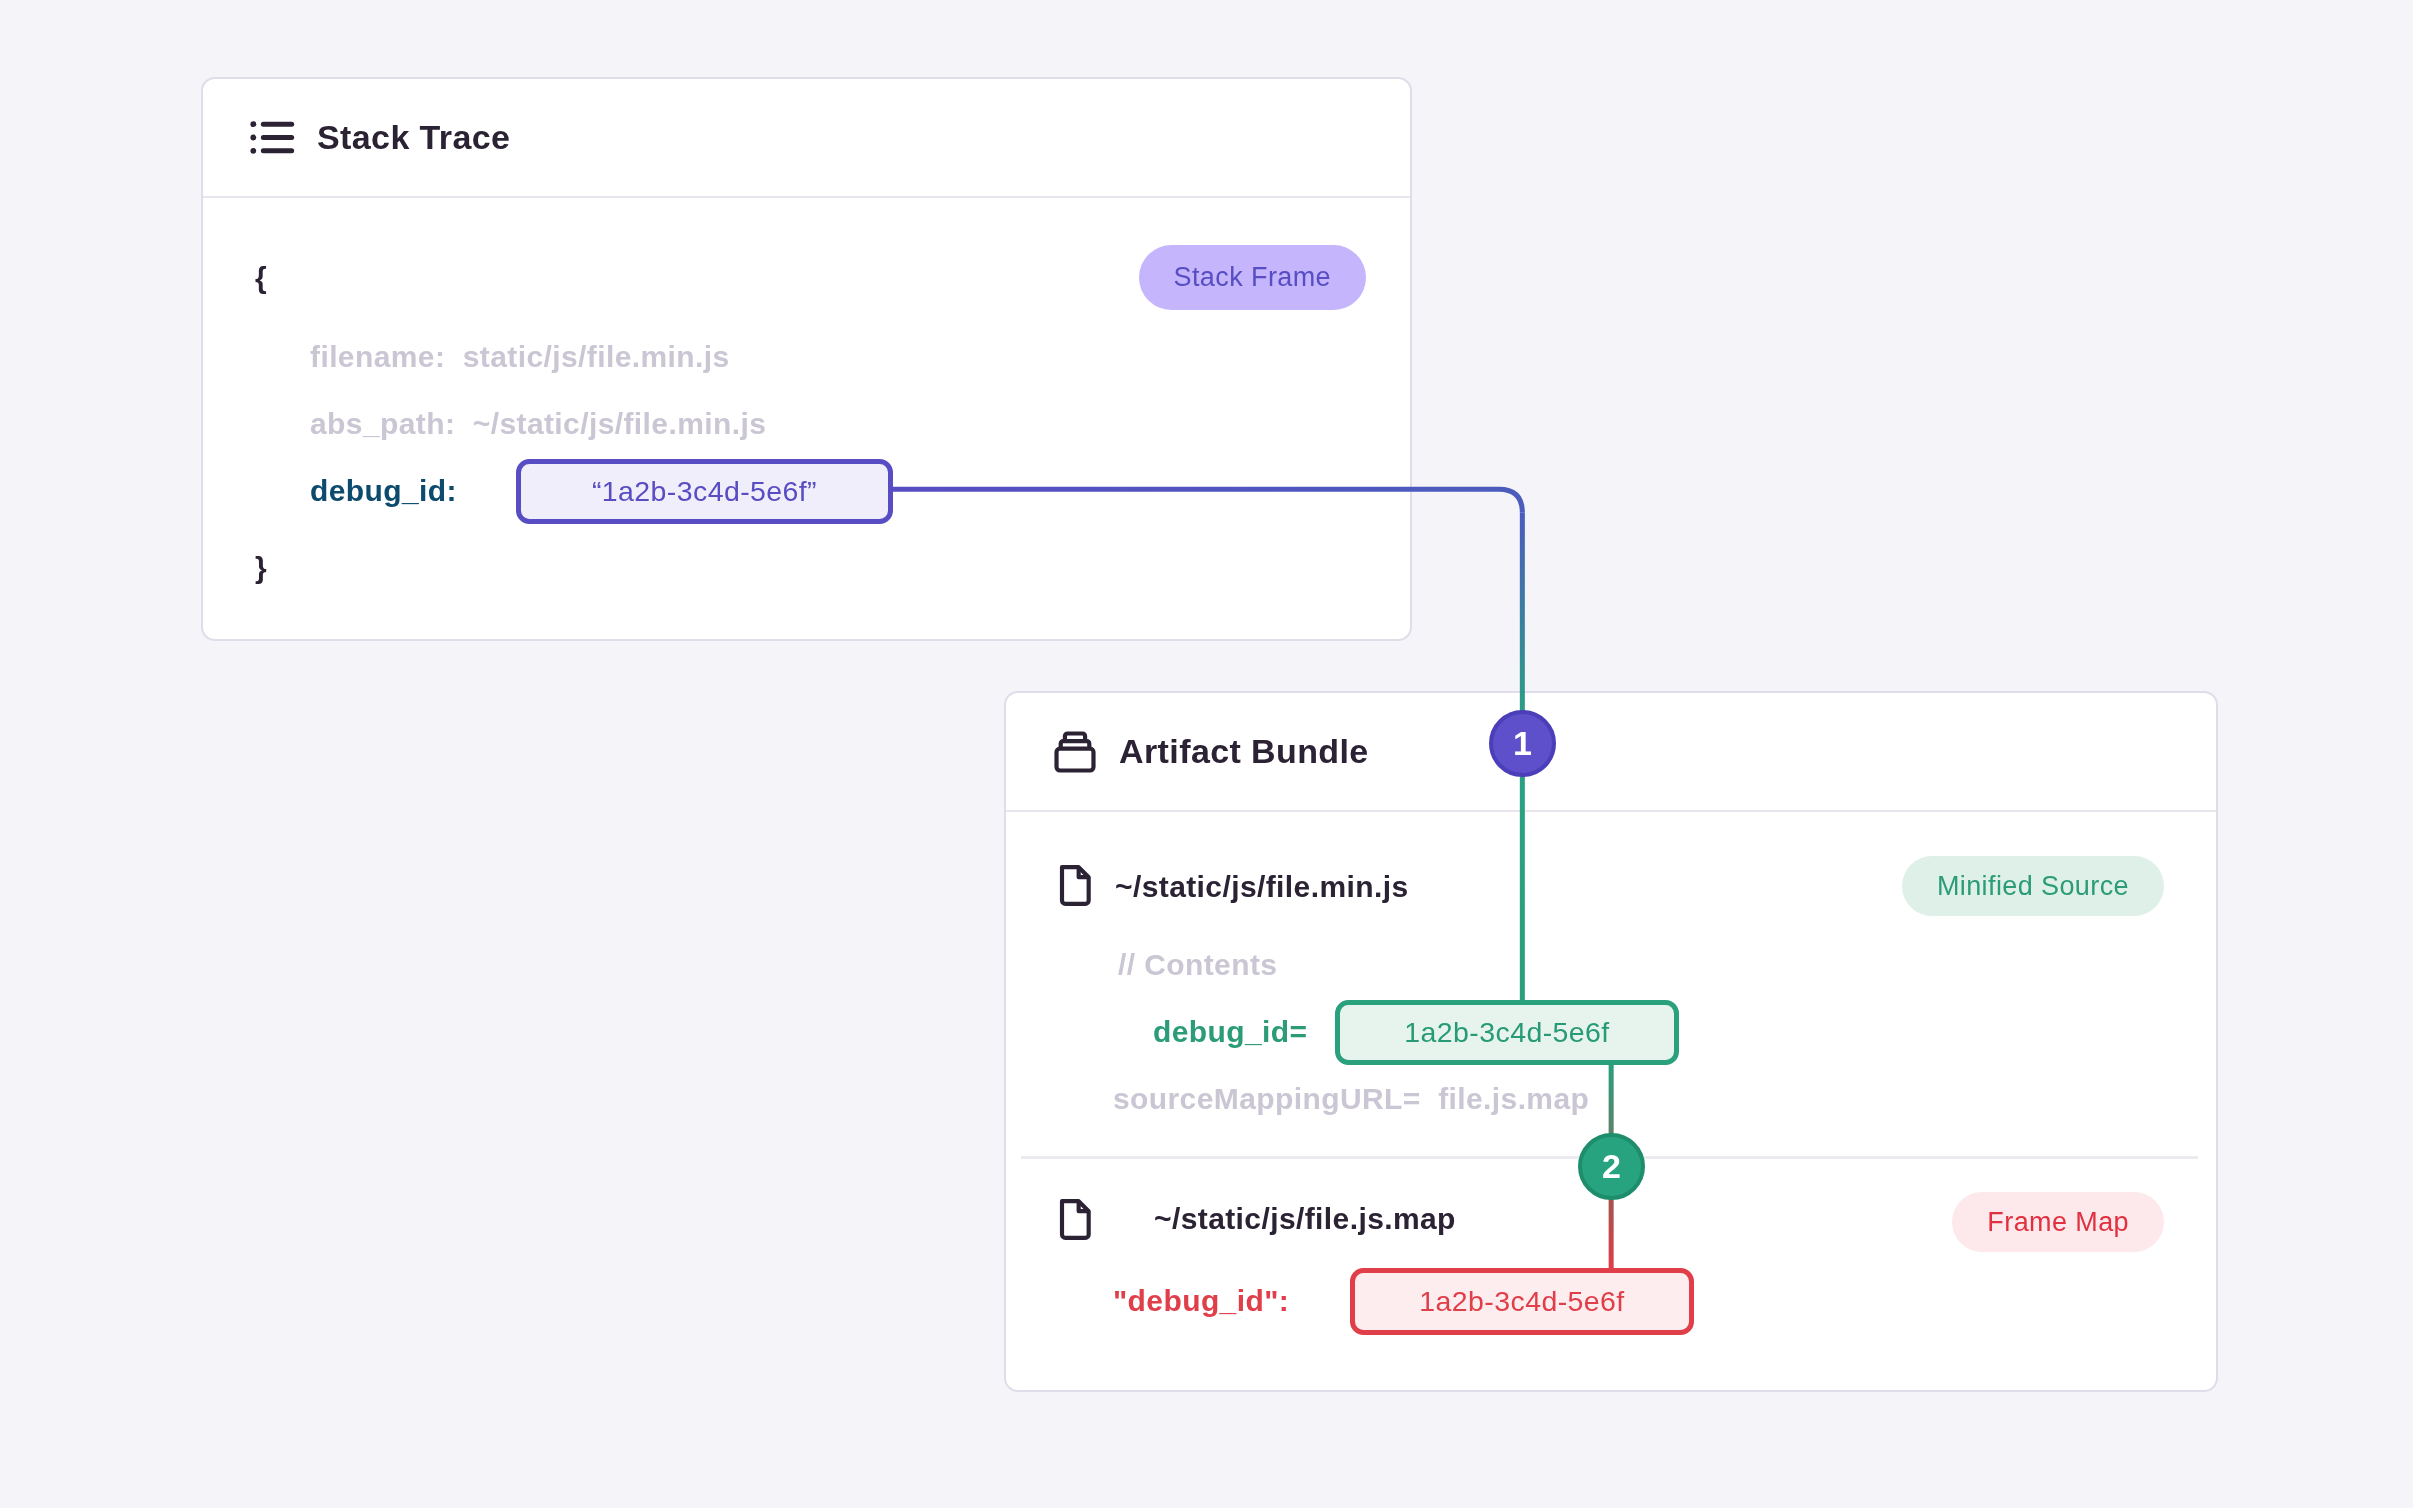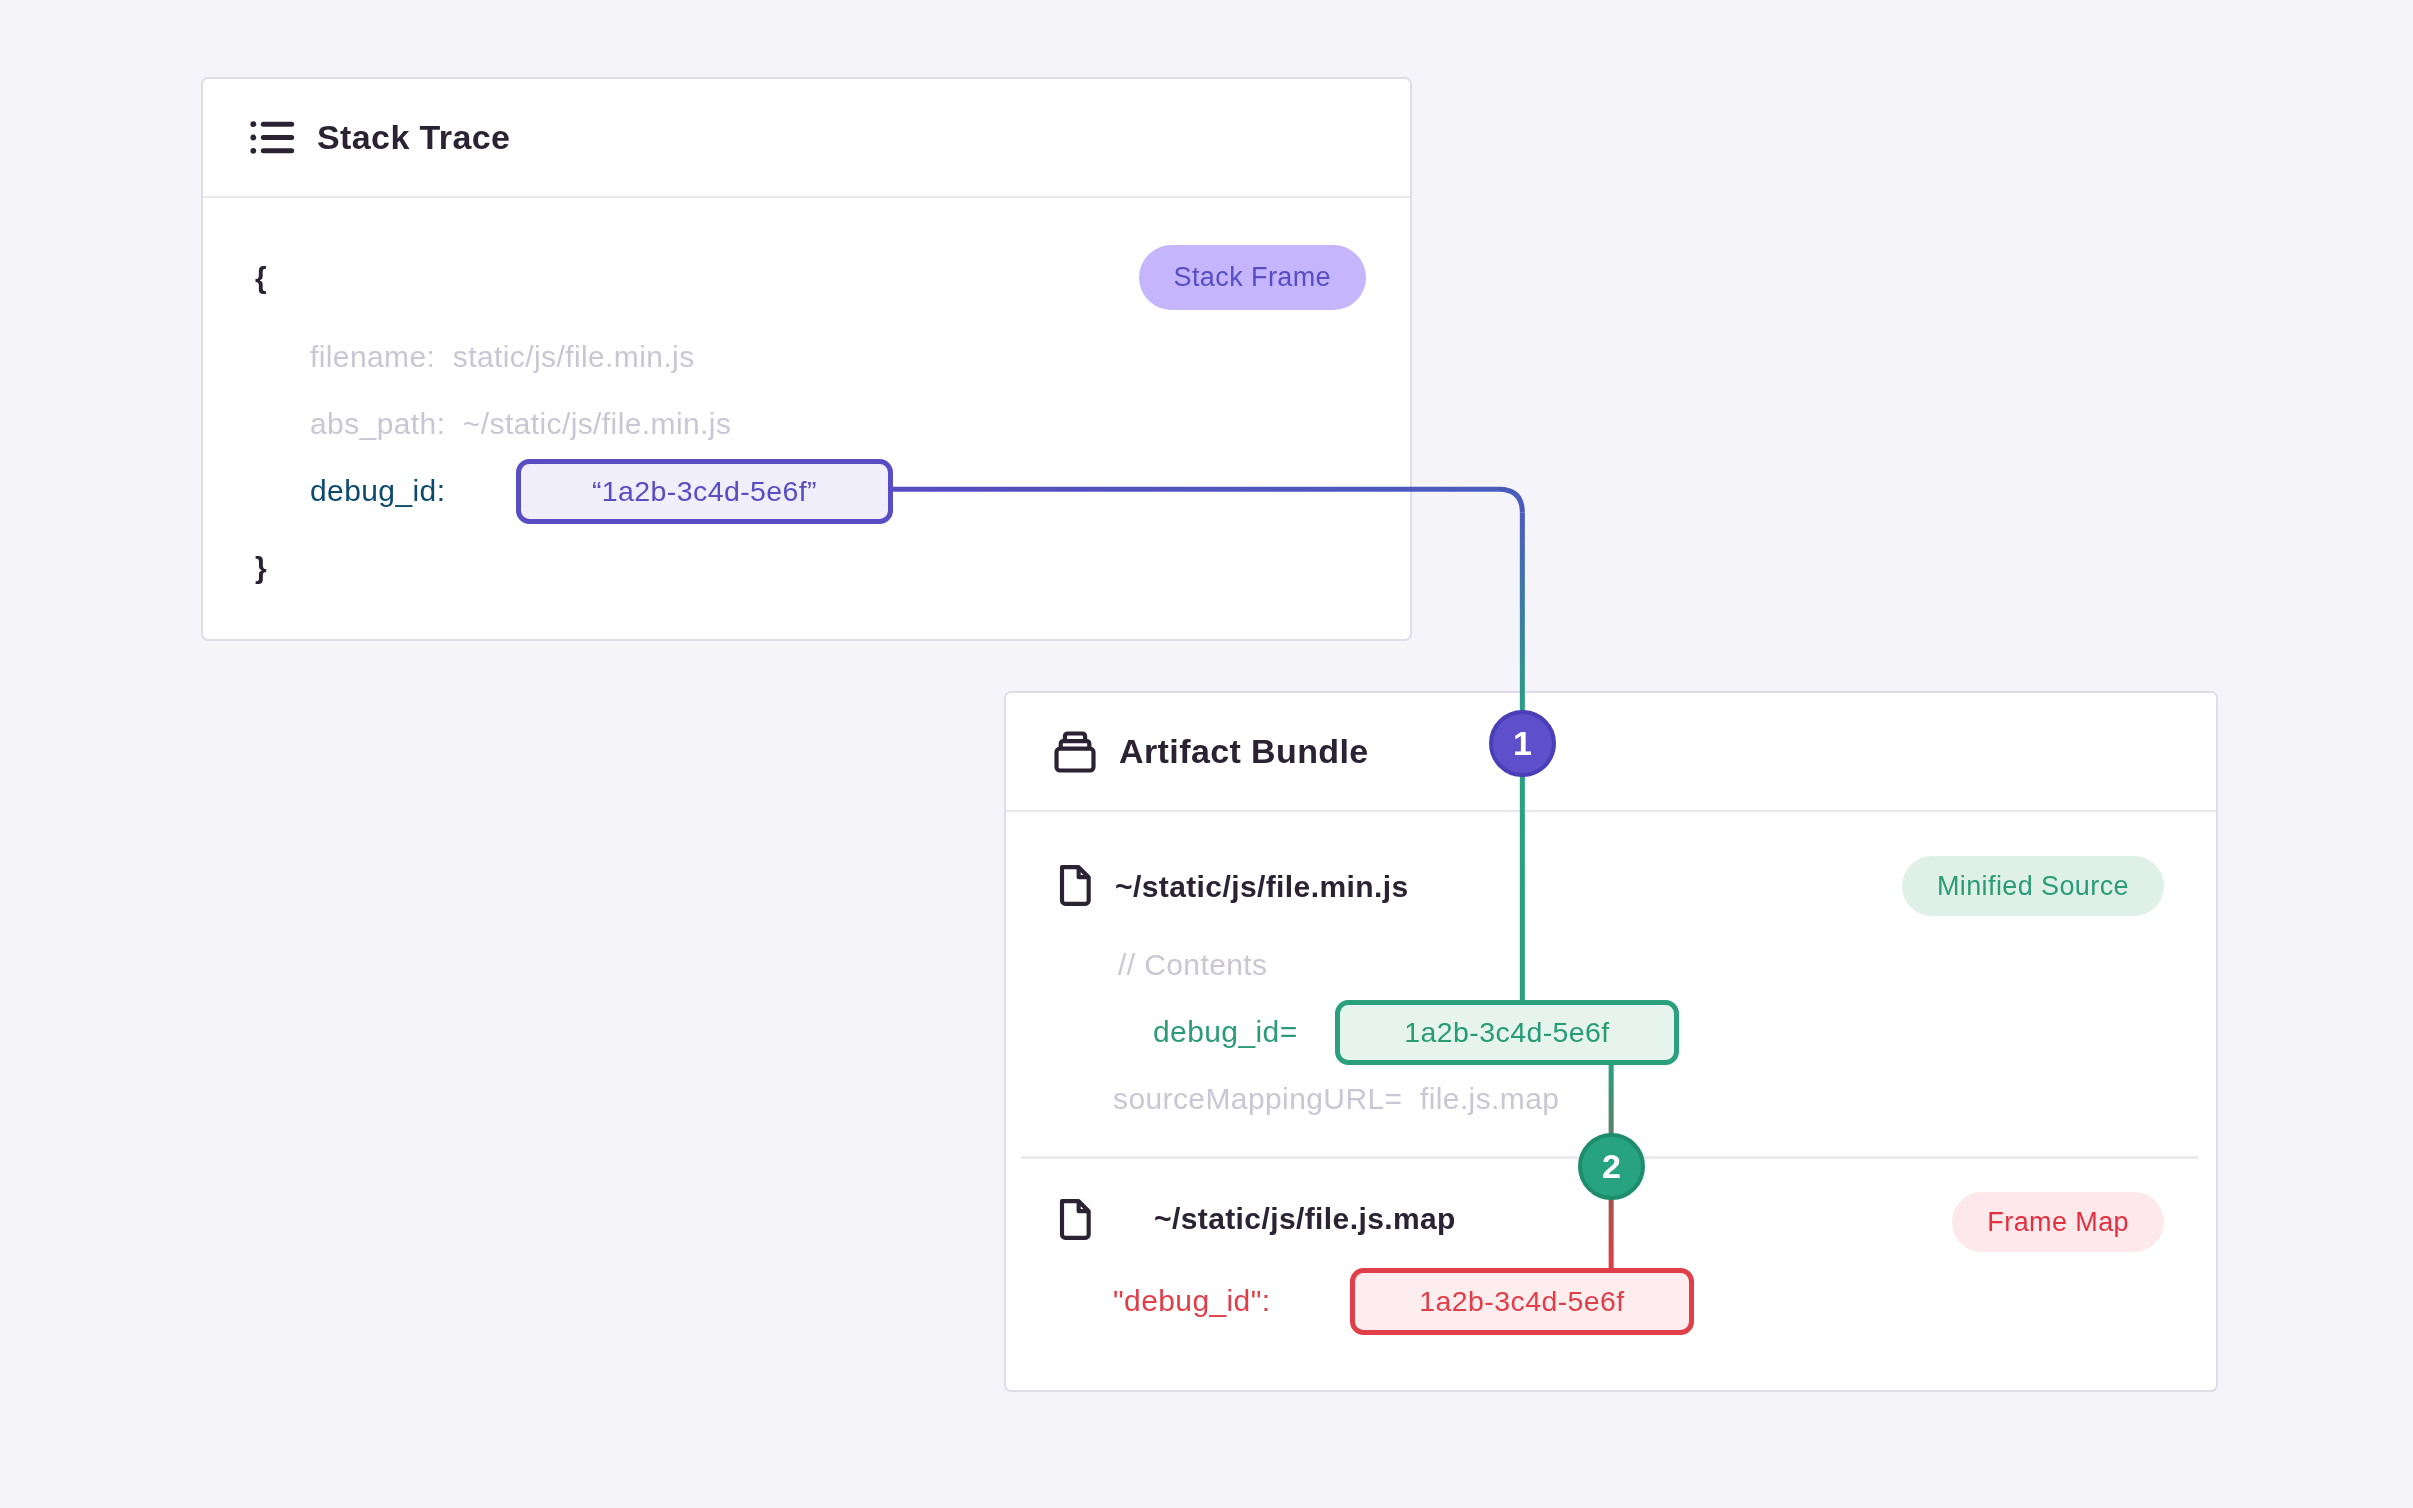--- a/index.html
+++ b/index.html
@@ -1,28 +1,28 @@
 <!DOCTYPE html>
 <html style="font-size:13.4px"><head>
 <meta charset="utf-8">
 <style>
   html,body{margin:0;padding:0;}
   body{background:#f5f4f8;font-family:"Liberation Sans",sans-serif;}
   #stage{position:relative;width:2413px;height:1508px;background:#f5f4f8;overflow:hidden;}
 
-  .card{position:absolute;background:#ffffff;border:2.5px solid #e0dce9;border-radius:7px;}
+  .card{position:absolute;background:#ffffff;border:2.5px solid #e0dce9;border-radius:14px;}
   .card-header{display:flex;align-items:center;height:117px;border-bottom:2.5px solid #e8e5ee;padding-left:47px;}
   .card-title{font-size:34px;font-weight:700;color:#2b2233;letter-spacing:0.4px;margin-left:22px;}
   .hdr-icon{flex:0 0 auto;display:block;}
 
   
   #card-bundle::before{content:"";position:absolute;left:3.4px;top:10px;width:100%;height:100%;
     border:2.5px solid #ddd9e5;border-radius:23.5px;z-index:-1;}
 
-  .code{position:absolute;font-size:30px;font-weight:400;line-height:1;white-space:pre;letter-spacing:0.4px;}
+  .code{position:absolute;font-size:30px;font-weight:700;line-height:1;white-space:pre;letter-spacing:0.4px;}
   .muted{color:#cbc6d4;}
   .dark{color:#2b2233;font-weight:600;}
   .purple{color:#0c4a6e;}
   .green{color:#2b9c77;margin-left:40px;}
   .red{color:#e03e49;}
 
   .idbox{position:absolute;display:flex;align-items:center;justify-content:center;
     font-size:28.5px;font-weight:500;letter-spacing:0.4px;border-radius:13.4px;box-sizing:border-box;}
   .idbox.purple-box{border:5px solid #584dc2;background:#f1eefb;color:#584dc2;}
   .idbox.green-box{border:5px solid #2aa07c;background:#e7f4ee;color:#279a76;}

